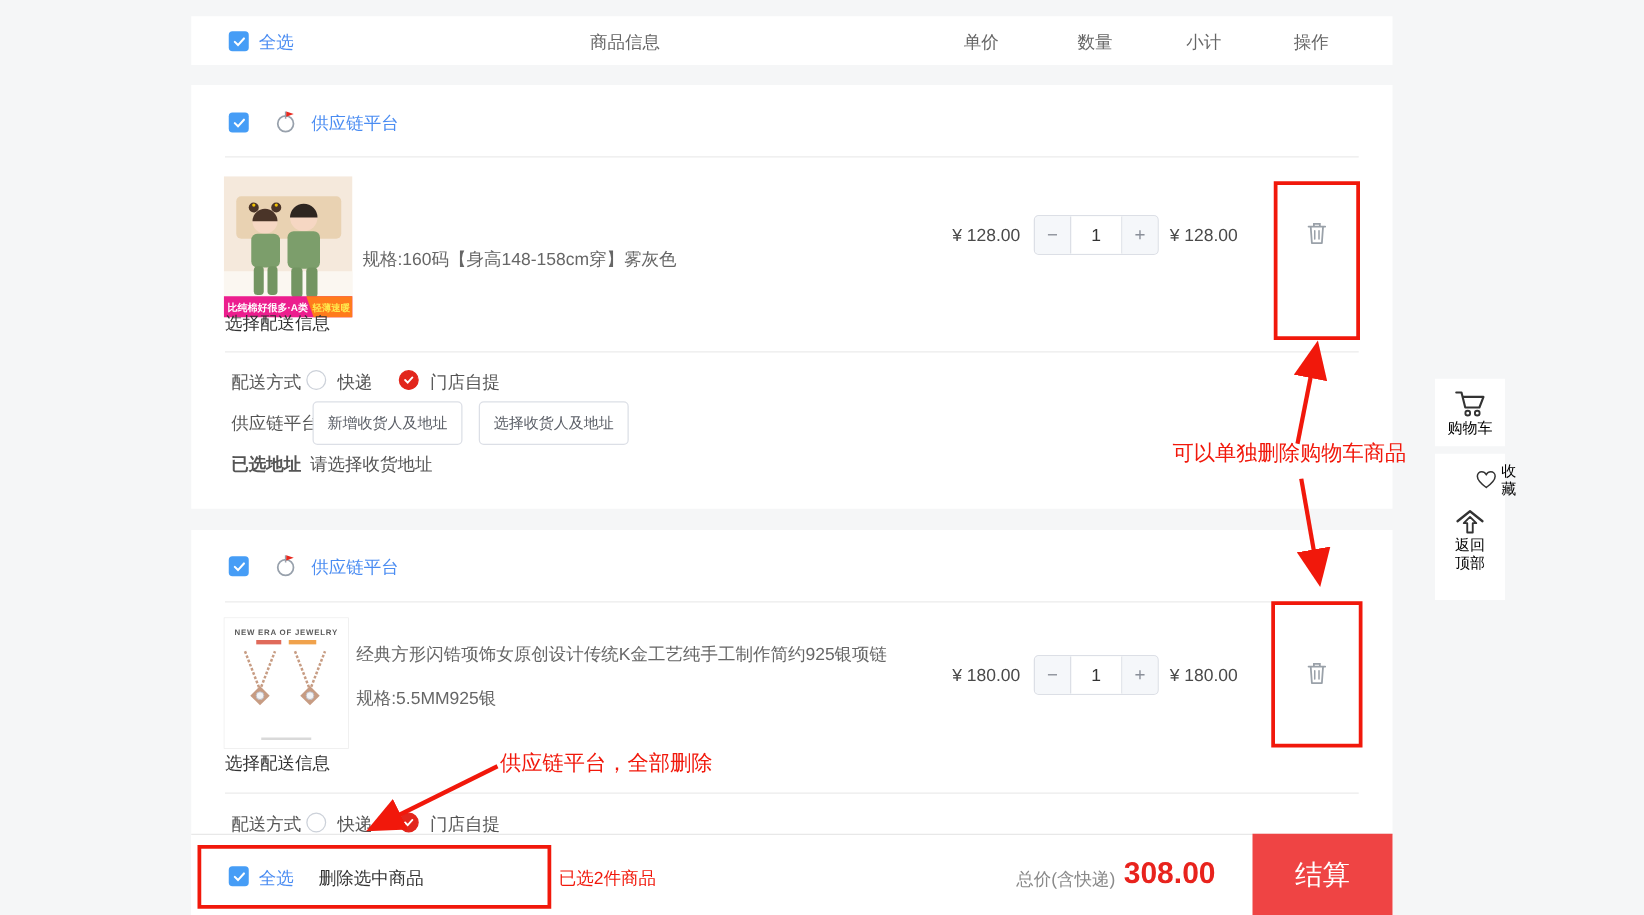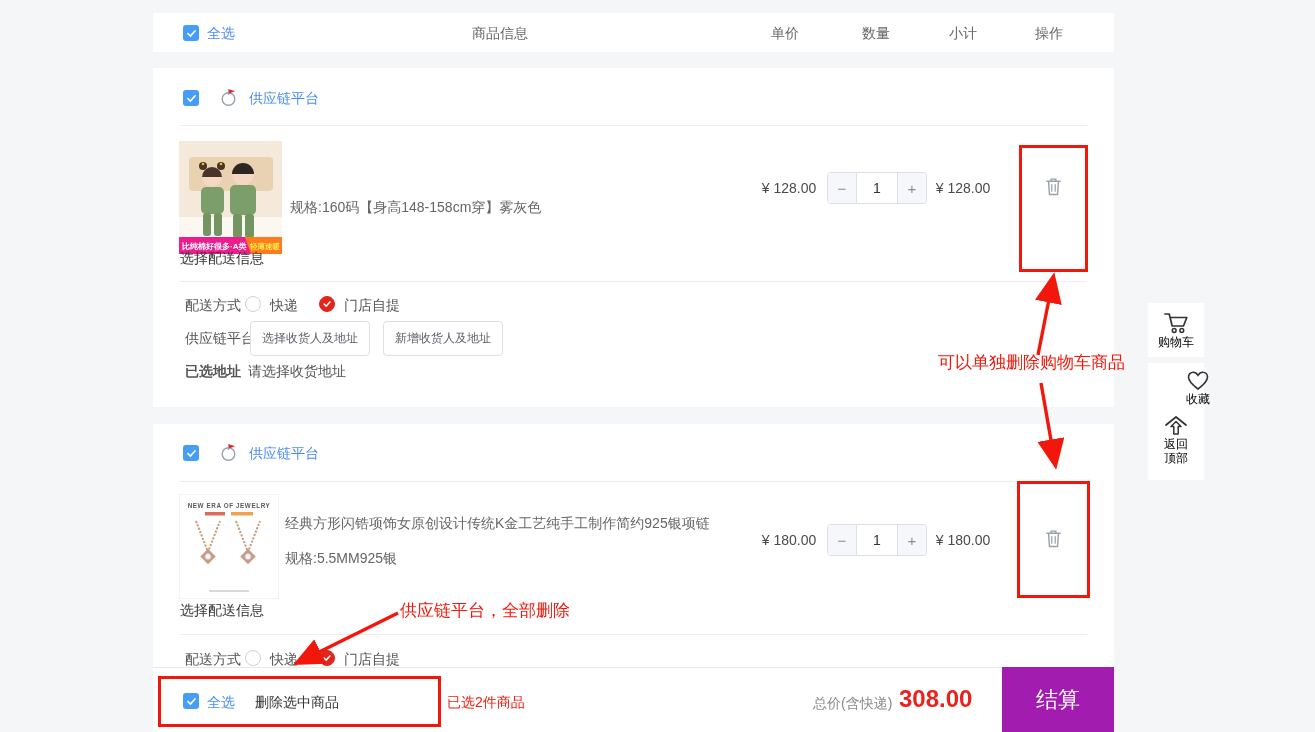--- a/index.html
+++ b/index.html
@@ -27,21 +27,21 @@
   .stepper{display:flex;width:100px;height:32px;border:1px solid #dcdfe6;border-radius:4px;overflow:hidden;background:#fff;box-sizing:border-box;}
   .stepper .st-btn{width:31px;background:#f5f7fa;color:#8a8f99;display:flex;align-items:center;justify-content:center;font-size:15px;cursor:pointer;user-select:none;}
   .stepper input{width:36px;border:none;border-left:1px solid #dcdfe6;border-right:1px solid #dcdfe6;text-align:center;font-size:14px;color:#333;outline:none;font-family:inherit;}
   .trash-btn{width:28px;height:28px;display:flex;align-items:center;justify-content:center;cursor:pointer;}
   .addr-btn{display:inline-block;background:#fff;border:1px solid #dcdfe6;border-radius:4px;color:#5a5e66;font-size:12px;padding:8px 11px;cursor:pointer;white-space:nowrap;}
   
   .red-box{position:absolute;border:3px solid #f1180b;z-index:30;pointer-events:none;}
   .red-note{position:absolute;color:#f1180b;font-size:17px;z-index:30;white-space:nowrap;}
   
   #bottom-bar{position:absolute;left:153px;top:667px;width:961px;height:65px;background:#fff;border-top:1px solid #e8e8e8;z-index:20;box-sizing:border-box;}
-  #checkout-btn{position:absolute;left:849px;top:-1px;width:112px;height:66px;background:#a21caf;color:#fff;font-size:22px;display:flex;align-items:center;justify-content:center;cursor:pointer;}
+  #checkout-btn{position:absolute;left:849px;top:-1px;width:112px;height:66px;background:#ef4444;color:#fff;font-size:22px;display:flex;align-items:center;justify-content:center;cursor:pointer;}
   
   .side-tile{background:#fff;display:flex;flex-direction:column;align-items:center;justify-content:flex-start;cursor:pointer;}
   .side-label{font-size:12px;color:#000000;line-height:14px;text-align:center;}
   .prod-title{color:#666;line-height:20px;cursor:pointer;}
   .prod-spec{color:#666;}
   .sec-title{color:#333;}
 </style>
 </head>
 <body>
 
@@ -129,22 +129,22 @@
     <span class="abs row-label" style="left:117px;top:229px;">快递</span>
     <span class="radio checked abs" style="left:166px;top:228px;">
       <svg viewBox="0 0 12 12">
           <path d="M2.5 6 L5 8.5 L9.5 3.5" stroke="#fff" stroke-width="1.8" fill="none" stroke-linecap="round"></path>
         </svg>
     </span>
     <span class="abs row-label" style="left:191px;top:229px;">门店自提</span>
 
     <span class="abs row-label" style="left:32px;top:262px;">供应链平台</span>
     <div class="abs" style="left:97px;top:253px;display:flex;gap:13px;">
+      <span class="addr-btn">新增收货人及地址</span>
       <span class="addr-btn">选择收货人及地址</span>
-      <span class="addr-btn">新增收货人及地址</span>
     </div>
 
     <span class="abs row-label" style="left:32px;top:295px;font-weight:bold;">已选地址</span>
     <span class="abs row-label" style="left:95px;top:295px;">请选择收货地址</span>
   </div>
 
   <div class="card" id="card2" style="left:153px;top:424px;width:961px;height:308px;">
     <div class="cb abs" style="left:30px;top:21px;">
       <svg viewBox="0 0 12 12">
           <path d="M2 6 L4.8 8.8 L10 3" stroke="#fff" stroke-width="1.8" fill="none" stroke-linecap="round"></path>
@@ -224,21 +224,21 @@
     <div class="side-tile" style="height:54px;padding-top:8px;box-sizing:border-box;">
       <svg width="26" height="24" viewBox="0 0 26 24">
         <path d="M2 3 H6.2 L9.2 15 H20.5 L23.8 6.5 H8" stroke="#333" stroke-width="1.7" fill="none" stroke-linejoin="round" stroke-linecap="round"></path>
         <circle cx="11.2" cy="19.5" r="1.9" stroke="#333" stroke-width="1.5" fill="none"></circle>
         <circle cx="18.8" cy="19.5" r="1.9" stroke="#333" stroke-width="1.5" fill="none"></circle>
       </svg>
       <span class="side-label">购物车</span>
     </div>
     <div style="height:6px;"></div>
     <div class="side-tile" style="height:117px;padding-top:7px;box-sizing:border-box;">
-      <div style="display:flex;flex-direction:column;align-items:center;cursor:pointer;margin-left:44px;">
+      <div style="display:flex;align-items:center;cursor:pointer;margin-left:44px;">
         <svg width="24" height="22" viewBox="0 0 24 22">
           <path d="M12 19 C5.5 14.2 2.5 10.5 2.5 7 C2.5 4.2 4.6 2.3 7.2 2.3 C9.2 2.3 10.9 3.5 12 5.3 C13.1 3.5 14.8 2.3 16.8 2.3 C19.4 2.3 21.5 4.2 21.5 7 C21.5 10.5 18.5 14.2 12 19 Z" stroke="#333" stroke-width="1.6" fill="none"></path>
         </svg>
         <span class="side-label">收藏</span>
       </div>
       <div style="display:flex;flex-direction:column;margin-top:9px;cursor:pointer;">
         <svg width="26" height="22" viewBox="0 0 26 22">
           <path d="M3 10 L13 2 L23 10" stroke="#333" stroke-width="1.8" fill="none" stroke-linejoin="round" stroke-linecap="round"></path>
           <path d="M13 6.5 L8 11.5 H10.8 V19 H15.2 V11.5 H18 Z" stroke="#333" stroke-width="1.5" fill="none" stroke-linejoin="round"></path>
         </svg>

